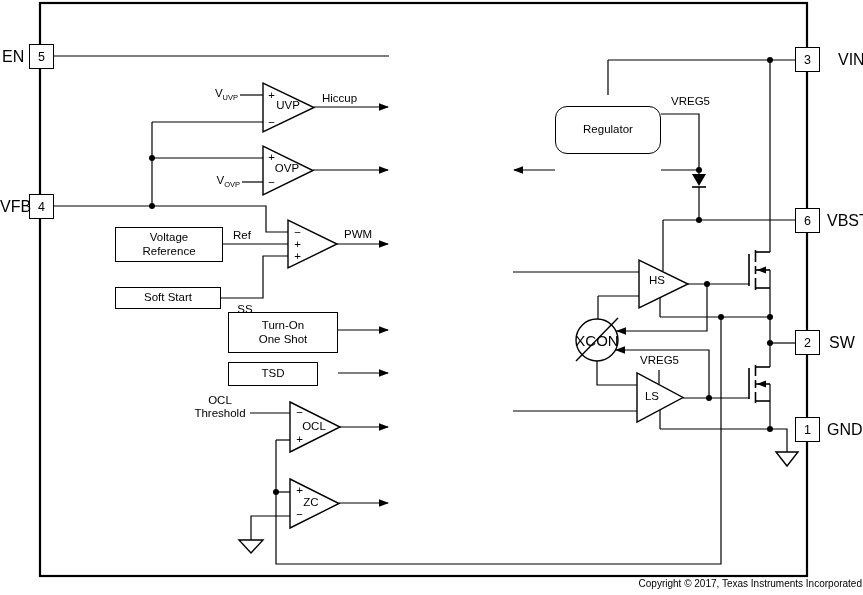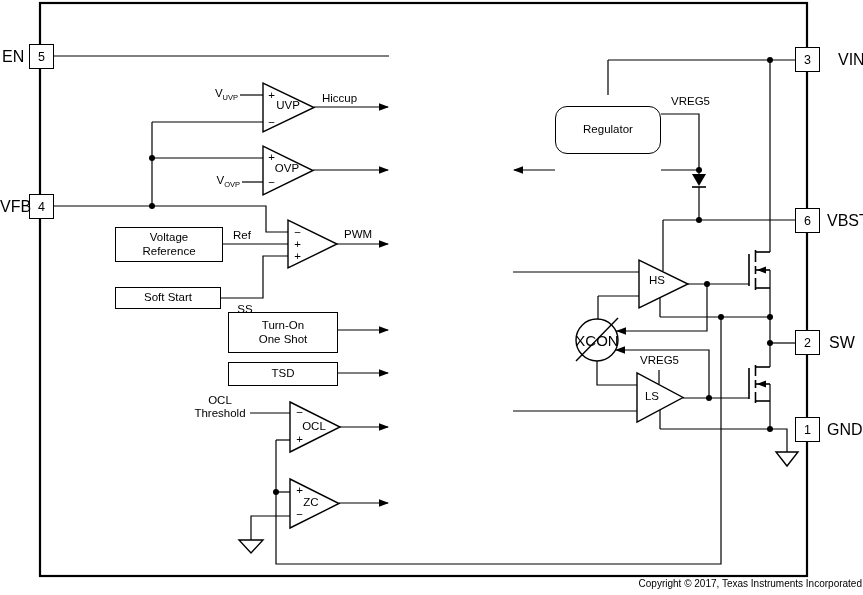--- a/index.html
+++ b/index.html
@@ -182,21 +182,21 @@
     <span>Voltage
 Reference</span>
   </div>
   <div class="box" style="left:115px;top:287px;width:106px;height:22px;">
     <span>Soft Start</span>
   </div>
   <div class="box" style="left:228px;top:312px;width:110px;height:41px;">
     <span>Turn-On
 One Shot</span>
   </div>
-  <div class="box" style="left:228px;top:362px;width:110px;height:24px;">
+  <div class="box" style="left:228px;top:362px;width:90px;height:24px;">
     <span>TSD</span>
   </div>
   <div class="box" style="left:555px;top:106px;width:106px;height:48px;border-radius:12px;">
     <span>Regulator</span>
   </div>
 
   <div class="pin" style="left:29px;top:44px;">
       <span>5</span>
     </div>
   <div class="pin" style="left:29px;top:194px;">

